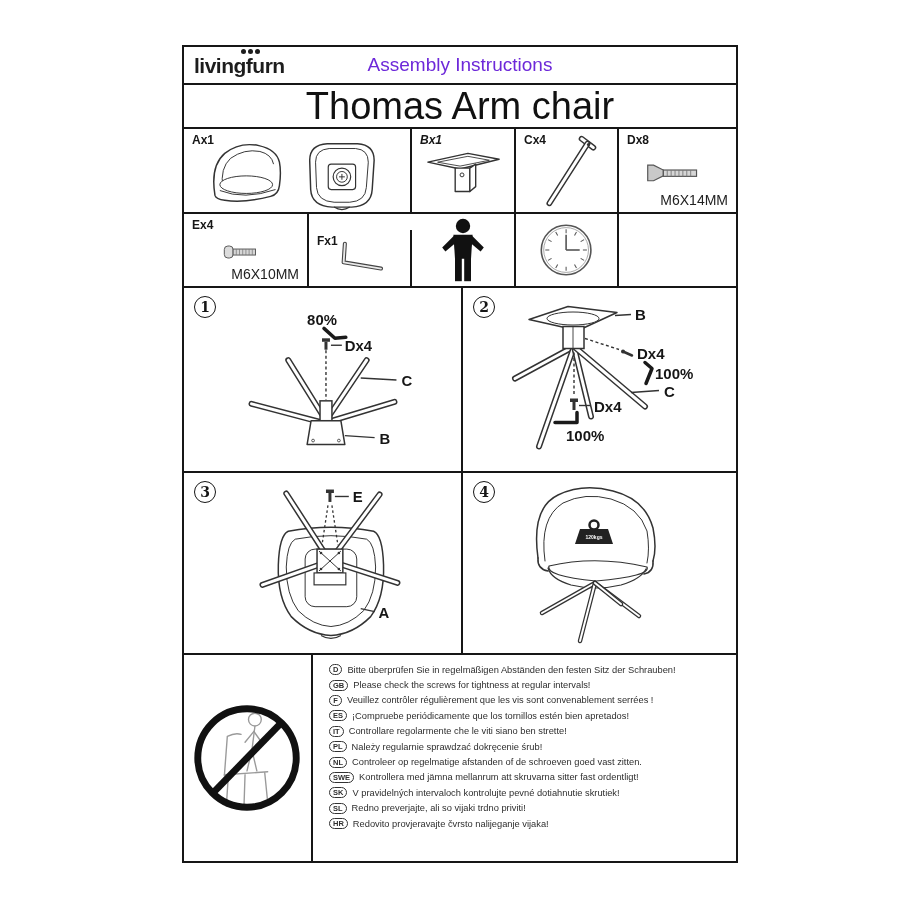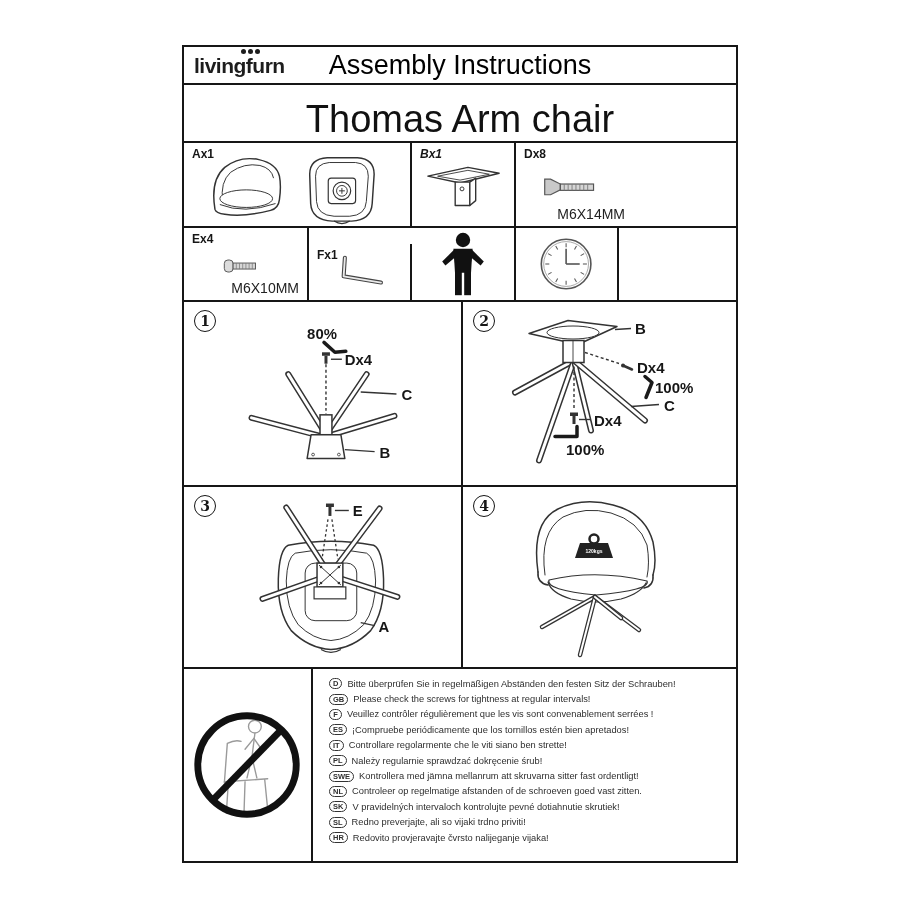--- a/index.html
+++ b/index.html
@@ -2,32 +2,32 @@
 <html><head>
 <meta charset="utf-8">
 <style>
   html,body{margin:0;padding:0;background:#ffffff;}
   body{width:912px;height:912px;position:relative;font-family:"Liberation Sans",sans-serif;color:#161616;}
   *{box-sizing:border-box;}
   .doc{position:absolute;left:182px;top:45px;width:556px;height:818px;border:2px solid #161616;background:#fff;display:flex;flex-direction:column;}
   .row{display:flex;flex-direction:row;border-bottom:2px solid #161616;position:relative;}
   .row:last-child{border-bottom:none;}
   .row-header{height:38px;}
-  .row-title{height:58px;align-items:flex-end;justify-content:center;}
+  .row-title{height:44px;align-items:flex-start;justify-content:center;}
   .row-parts1{height:85px;}
   .row-parts2{height:74px;}
   .row-steps1{height:185px;}
   .row-steps2{height:182px;}
   .row-bottom{flex:1;}
   .cell{position:relative;border-right:2px solid #161616;overflow:hidden;}
   .cell:last-child{border-right:none;}
   .logo{position:absolute;left:10px;top:7px;font-size:21px;font-weight:bold;letter-spacing:-0.5px;color:#1d1d1d;}
   .logo-dots{position:absolute;left:47px;top:-5px;display:flex;gap:2px;}
   .logo-dots i{width:5px;height:5px;background:#1d1d1d;border-radius:50%;display:block;}
-  .hdr-title{position:absolute;left:0;right:0;top:0;bottom:0;display:flex;align-items:center;justify-content:center;font-size:27px;color:#000000;}
+  .hdr-title{position:absolute;left:0;right:0;top:0;bottom:0;display:flex;align-items:center;justify-content:center;font-size:19px;color:#6d28d9;}
   .big-title{font-size:38px;color:#111;}
   .part-id{position:absolute;top:4px;left:8px;font-size:12px;font-weight:bold;z-index:3;}
   .part-spec{position:absolute;bottom:4px;right:8px;font-size:14px;color:#222;z-index:3;}
   .fillsvg{position:absolute;left:0;top:0;width:100%;height:100%;}
   .stepnum{position:absolute;top:8px;left:10px;width:22px;height:22px;border:1.8px solid #161616;border-radius:50%;display:flex;align-items:center;justify-content:center;font-family:"DejaVu Serif",serif;font-size:14px;font-weight:600;z-index:3;}
   .notes{position:absolute;left:0;top:0;right:0;bottom:0;padding:7px 4px 0 16px;display:flex;flex-direction:column;}
   .note-row{display:flex;align-items:center;height:15.4px;gap:5px;}
   .note-badge{border:1.1px solid #333;border-radius:8px;font-size:7.5px;font-weight:600;min-width:13px;padding:0 3px;height:11px;line-height:10px;text-align:center;color:#2e2e2e;flex:0 0 auto;}
   .note-text{font-size:9.3px;color:#2e2e2e;white-space:nowrap;}
   svg text.lbl{font-family:"Liberation Sans",sans-serif;font-size:15px;font-weight:bold;fill:#161616;}
@@ -77,20 +77,32 @@
     </div>
     <div class="cell" style="width:104px;font-style:italic;">
       <span class="part-id">Bx1</span>
       <svg class="fillsvg" viewBox="0 0 104 85">
         <g fill="#fff" stroke="#333" stroke-width="1.4" stroke-linejoin="round">
           <polygon points="16,34 57,25 89,31 49,41"></polygon>
           <polygon points="26,34 57,28 79,32 49,38" stroke-width="0.9"></polygon>
           <rect x="44" y="40" width="15" height="24"></rect>
           <polygon points="59,40 65,36 65,59 59,64"></polygon>
           <circle cx="51" cy="47" r="2" stroke-width="1"></circle>
+        </g>
+      </svg>
+    </div>
+    <div class="cell" style="width:103px;">
+      <span class="part-id">Cx4</span>
+      <svg class="fillsvg" viewBox="0 0 103 85">
+        <g stroke-linecap="round">
+          <line x1="67" y1="10" x2="79" y2="19" stroke="#333" stroke-width="6"></line>
+          <line x1="67" y1="10" x2="79" y2="19" stroke="#fff" stroke-width="3"></line>
+          <line x1="73" y1="15" x2="34" y2="76" stroke="#333" stroke-width="6"></line>
+          <line x1="73" y1="15" x2="34" y2="76" stroke="#fff" stroke-width="3"></line>
+          <circle cx="74" cy="16" r="1.6" fill="#333"></circle>
         </g>
       </svg>
     </div>
     <div class="cell" style="width:117px;">
       <span class="part-id">Dx8</span>
       <span class="part-spec">M6X14MM</span>
       <svg class="fillsvg" viewBox="0 0 117 85">
         <polygon points="28,37 34,37 44,42 44,48 34,53 28,53" fill="#c9c9c9" stroke="#555" stroke-width="1.2"></polygon>
         <rect x="44" y="42" width="34" height="6.5" fill="#d6d6d6" stroke="#555" stroke-width="1.2"></rect>
         <g stroke="#777" stroke-width="0.9">
@@ -342,28 +354,28 @@
           </div>
         <div class="note-row">
             <span class="note-badge">IT</span>
             <span class="note-text">Controllare regolarmente che le viti siano ben strette!</span>
           </div>
         <div class="note-row">
             <span class="note-badge">PL</span>
             <span class="note-text">Należy regularnie sprawdzać dokręcenie śrub!</span>
           </div>
         <div class="note-row">
+            <span class="note-badge">NL</span>
+            <span class="note-text">Controleer op regelmatige afstanden of de schroeven goed vast zitten.</span>
+          </div>
+        <div class="note-row">
             <span class="note-badge">SWE</span>
             <span class="note-text">Kontrollera med jämna mellanrum att skruvarna sitter fast ordentligt!</span>
           </div>
         <div class="note-row">
-            <span class="note-badge">NL</span>
-            <span class="note-text">Controleer op regelmatige afstanden of de schroeven goed vast zitten.</span>
-          </div>
-        <div class="note-row">
             <span class="note-badge">SK</span>
             <span class="note-text">V pravidelných intervaloch kontrolujte pevné dotiahnutie skrutiek!</span>
           </div>
         <div class="note-row">
             <span class="note-badge">SL</span>
             <span class="note-text">Redno preverjajte, ali so vijaki trdno priviti!</span>
           </div>
         <div class="note-row">
             <span class="note-badge">HR</span>
             <span class="note-text">Redovito provjeravajte čvrsto nalijeganje vijaka!</span>

